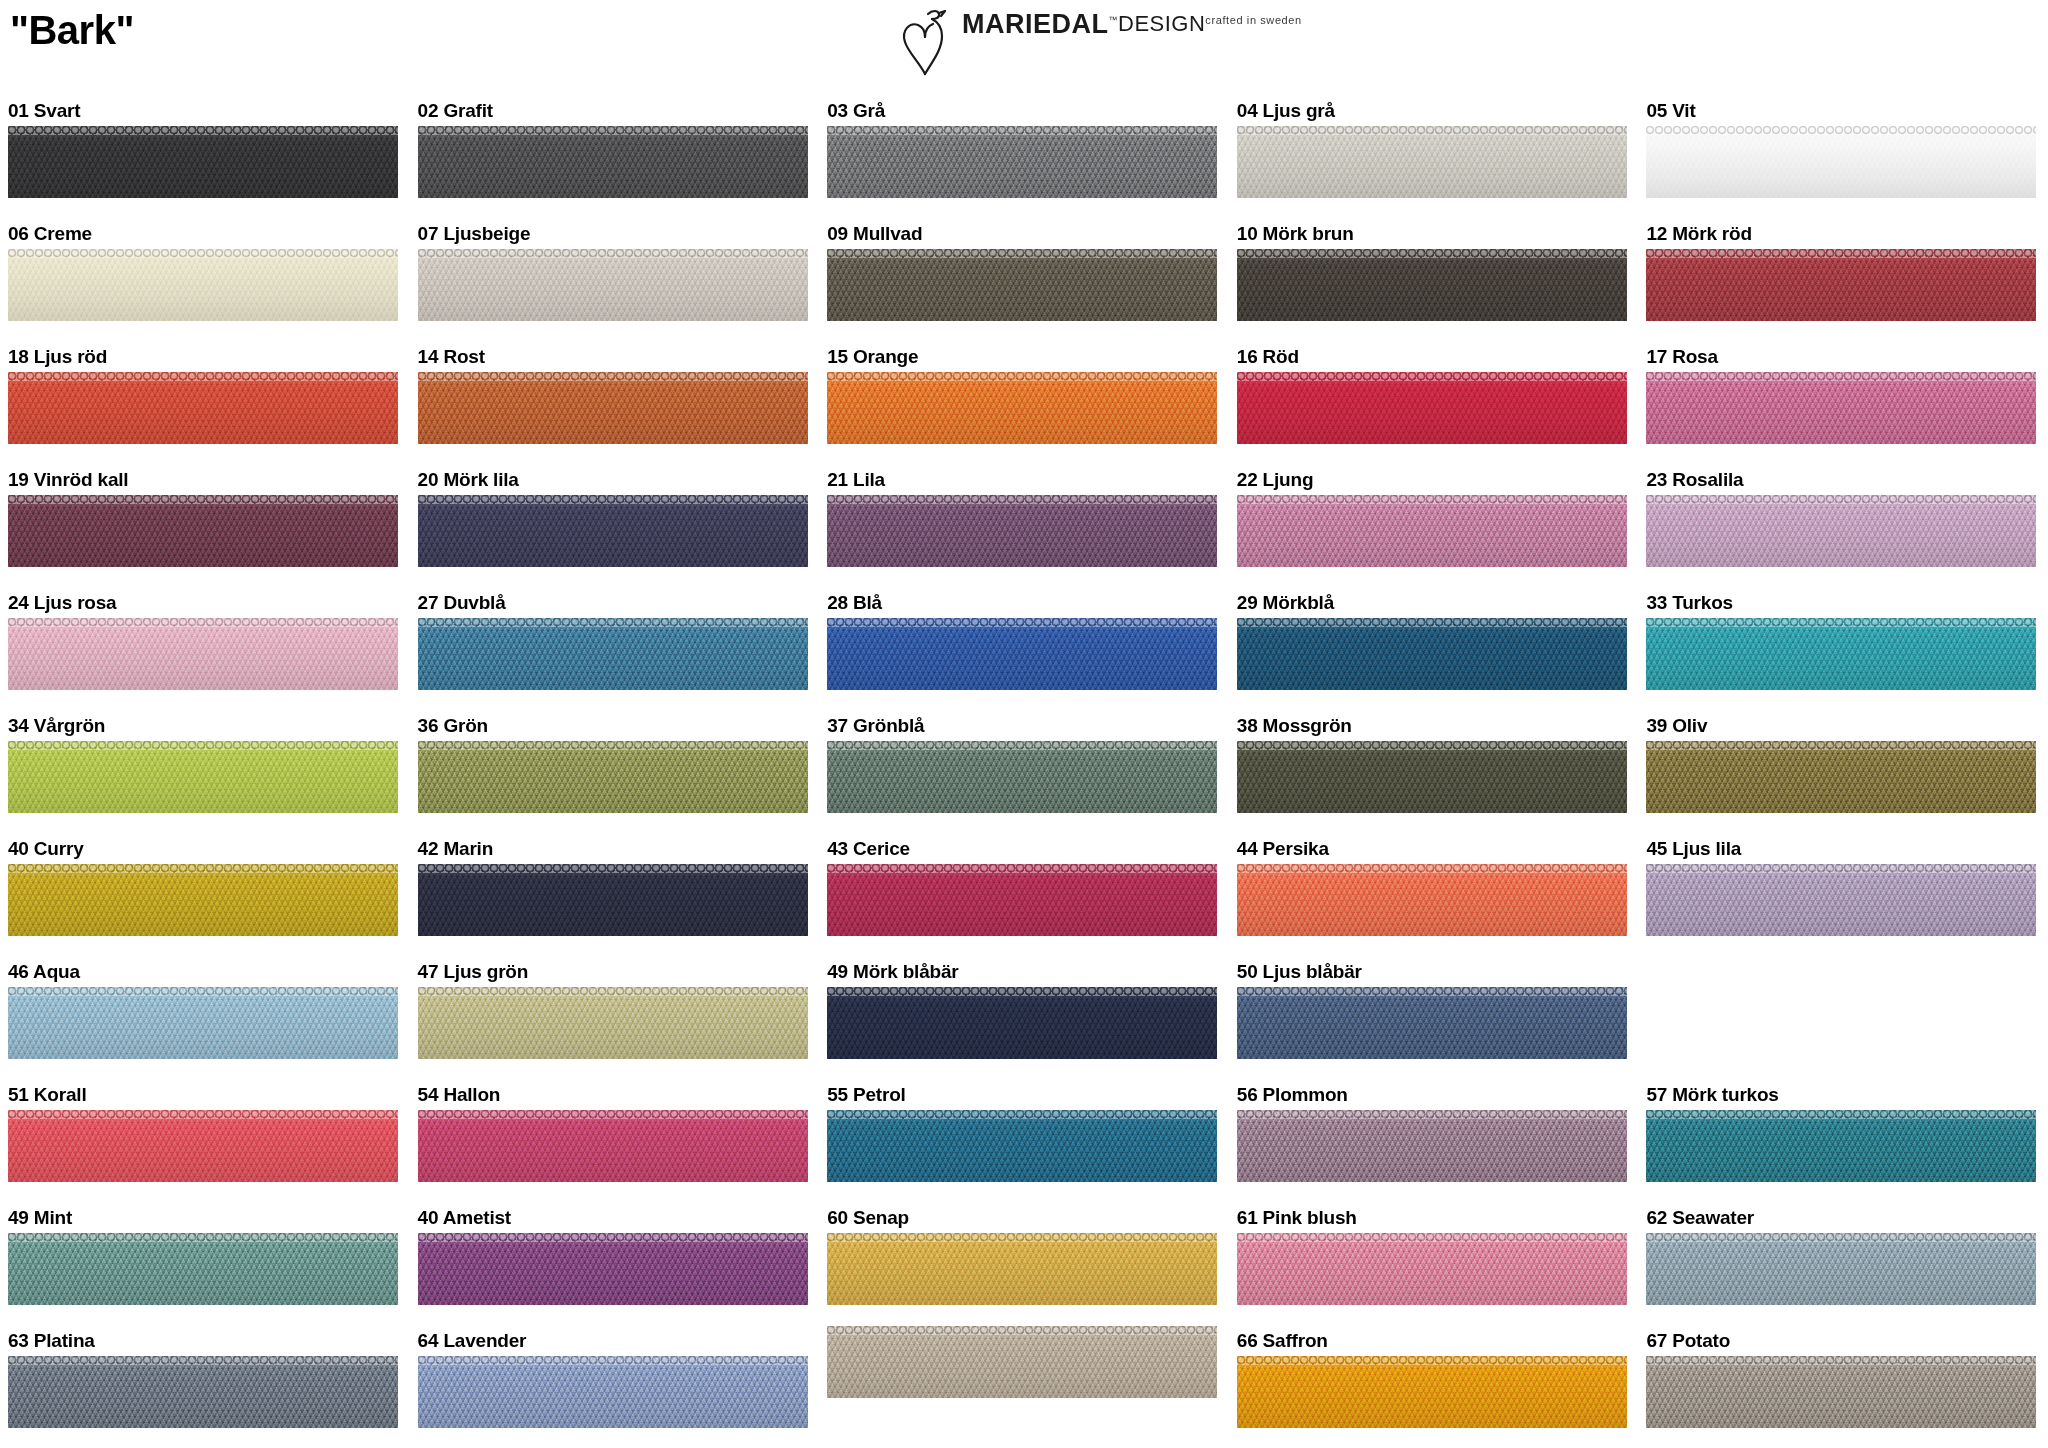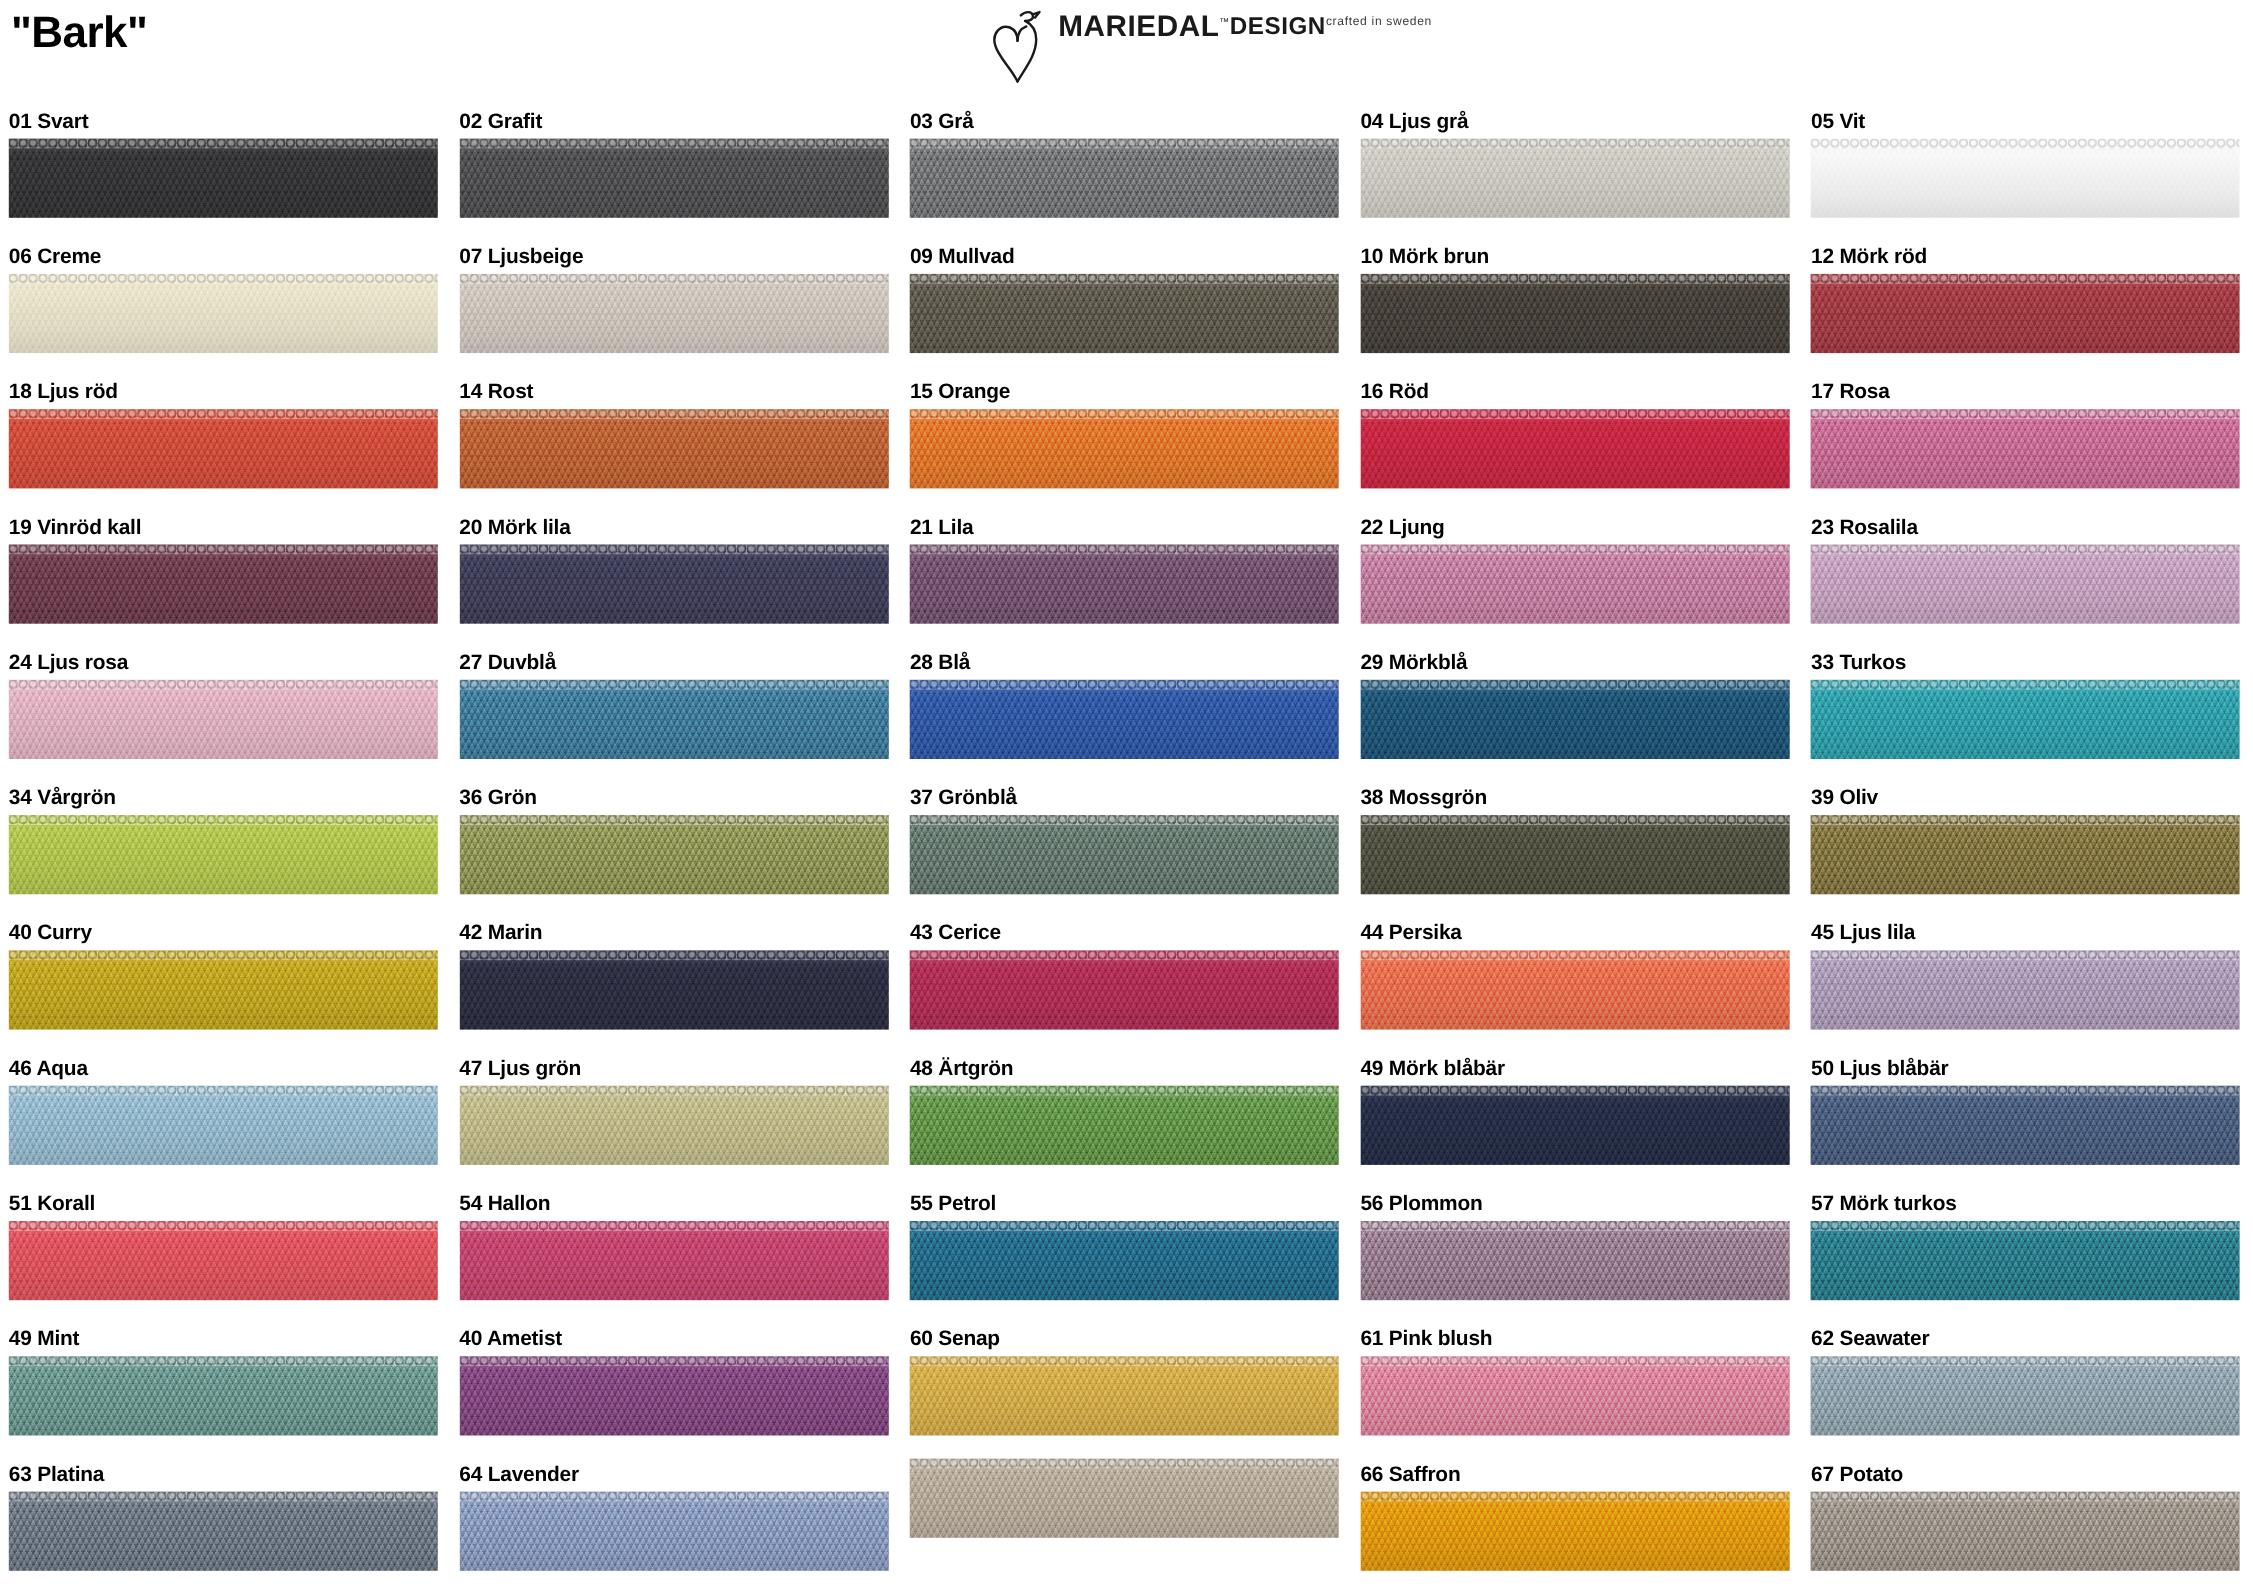--- a/index.html
+++ b/index.html
@@ -58,21 +58,21 @@
     position: relative;
     white-space: nowrap;
   }
   .logo-tm {
     font-size: 9px;
     vertical-align: super;
     font-weight: normal;
   }
   .logo-sub {
     font-size: 22px;
-    font-weight: bold;
+    font-weight: normal;
     letter-spacing: 0.5px;
     color: #1a1a1a;
     margin-top: 2px;
     white-space: nowrap;
   }
   .logo-tag {
     font-size: 11px;
     color: #3a3a3a;
     margin-top: 4px;
     letter-spacing: 0.6px;
@@ -503,28 +503,20 @@
       </div>
       <div class="cell">
         <div class="cell-label">47 Ljus grön</div>
         <div class="swatch" title="47 Ljus grön" style="background: rgb(189, 183, 132);">
           <div class="tex"></div>
           <div class="edge"></div>
           <div class="shade"></div>
         </div>
       </div>
       <div class="cell">
-        <div class="cell-label">48 Ärtgrön</div>
-        <div class="swatch" title="48 Ärtgrön" style="background: rgb(95, 144, 70);">
-          <div class="tex"></div>
-          <div class="edge"></div>
-          <div class="shade"></div>
-        </div>
-      </div>
-      <div class="cell">
         <div class="cell-label">49 Mörk blåbär</div>
         <div class="swatch" title="49 Mörk blåbär" style="background: rgb(37, 44, 67);">
           <div class="tex"></div>
           <div class="edge"></div>
           <div class="shade"></div>
         </div>
       </div>
       <div class="cell">
         <div class="cell-label">50 Ljus blåbär</div>
         <div class="swatch" title="50 Ljus blåbär" style="background: rgb(71, 90, 120);">

